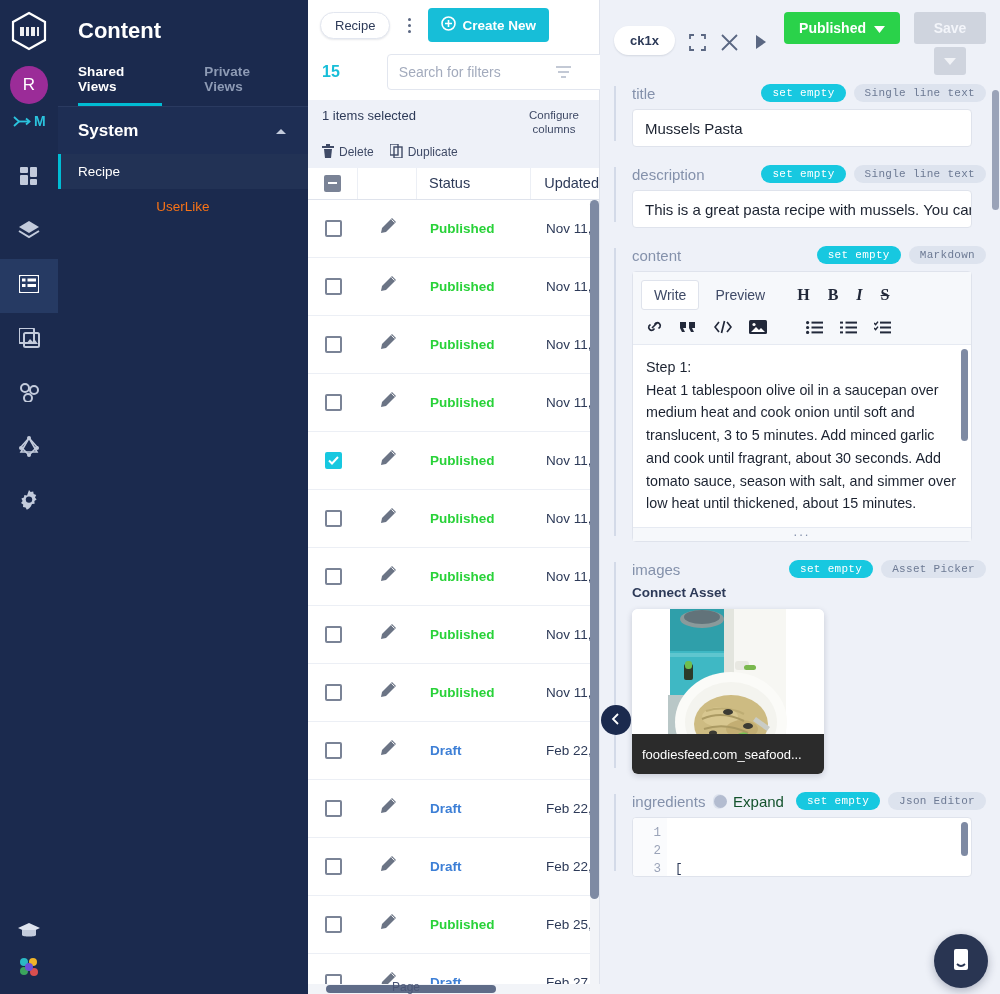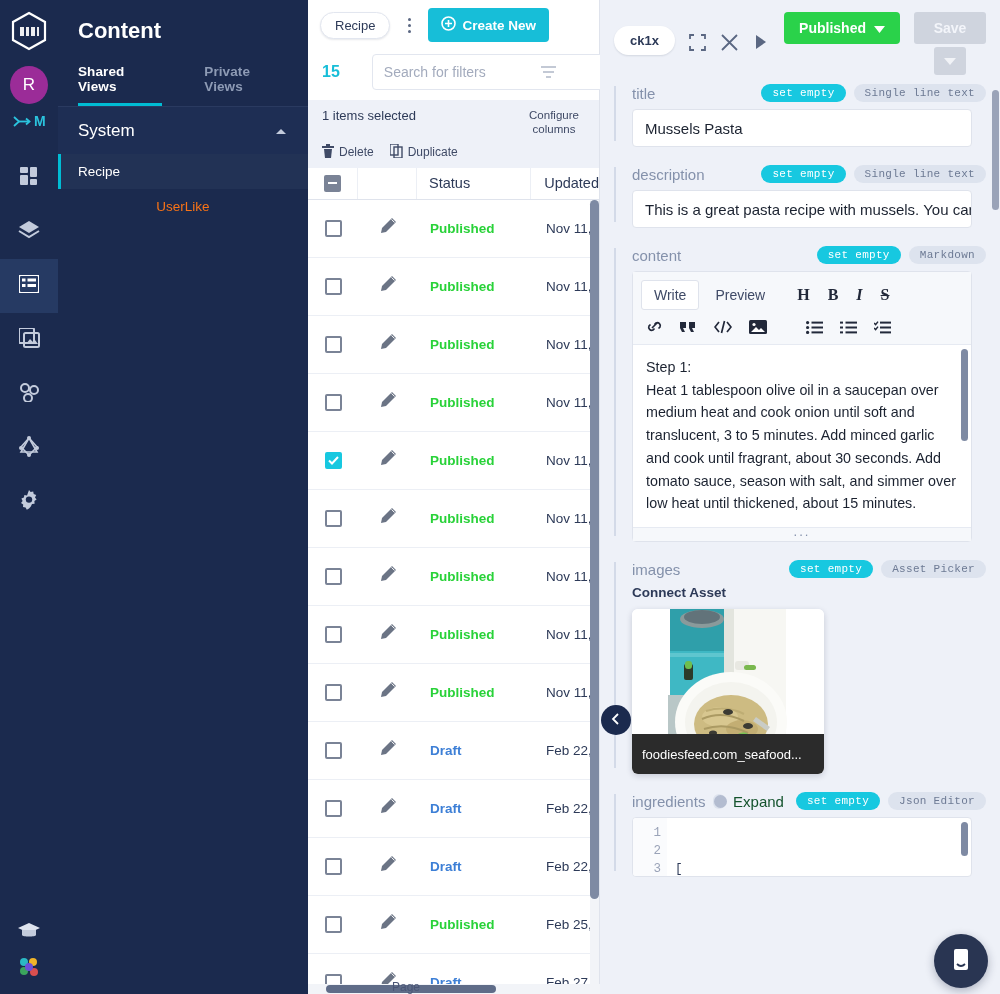--- a/index.html
+++ b/index.html
@@ -46,21 +46,21 @@
   .side-tabs { display: flex; margin-top: 20px; padding: 0 20px; gap: 0; }
   .side-tab {
     font-size: 13.5px; font-weight: 700; color: #8e9bb5; padding: 0 0 9px 0;
     cursor: pointer; letter-spacing: 0.1px;
   }
   .side-tab:first-child { margin-right: 42px; }
   .side-tab.active { color: #ffffff; border-bottom: 3px solid #00bcd4; }
   .side-sep { height: 1px; background: #2a3a60; }
   .side-group {
     display: flex; align-items: center; justify-content: space-between;
-    padding: 14px 22px 13px 20px; font-size: 17px; font-weight: 400;
+    padding: 14px 22px 13px 20px; font-size: 17px; font-weight: 700;
     background: #1e2e54; cursor: pointer;
   }
   .caret { width: 0; height: 0; border-left: 5px solid transparent;
     border-right: 5px solid transparent; border-bottom: 5px solid #c3cbdc; }
   .side-link {
     padding: 10px 20px; font-size: 13.5px; color: #c9d2e3; cursor: pointer;
     position: relative; background: #223255;
   }
   .side-link.active { color: #ffffff; }
   .side-link.active::before {
@@ -80,21 +80,21 @@
     box-shadow: 0 1px 2px rgba(20,30,60,.10); cursor: pointer;
   }
   .kebab { width: 22px; display: flex; flex-direction: column; align-items: center;
     gap: 3px; cursor: pointer; }
   .kebab i { width: 3px; height: 3px; border-radius: 50%; background: #5a6782; display: block; }
   .btn-create {
     background: #17bed8; color: #fff; border: none; border-radius: 4px;
     padding: 8px 13px; font-size: 13.5px; font-weight: 700; cursor: pointer;
     display: flex; align-items: center; gap: 6px; white-space: nowrap;
   }
-  .filterbar { display: flex; align-items: center; gap: 4px; padding: 4px 0 10px 14px;
+  .filterbar { display: flex; align-items: center; gap: 19px; padding: 4px 0 10px 14px;
     background: #fff; }
   .count { color: #17bed8; font-size: 16px; font-weight: 700; }
   .search-wrap { position: relative; flex: 1; margin-left: 28px; }
   .search-inp {
     width: 240px; border: 1px solid #e2e6ef; border-radius: 4px; height: 36px;
     padding: 0 34px 0 11px; font-size: 14px; color: #2d3a58;
     font-family: "Liberation Sans", sans-serif; outline: none; background: #fff;
   }
   .search-inp::placeholder { color: #a3abbd; }
   .filter-ico { position: absolute; right: 56px; top: 11px; pointer-events: none; }

